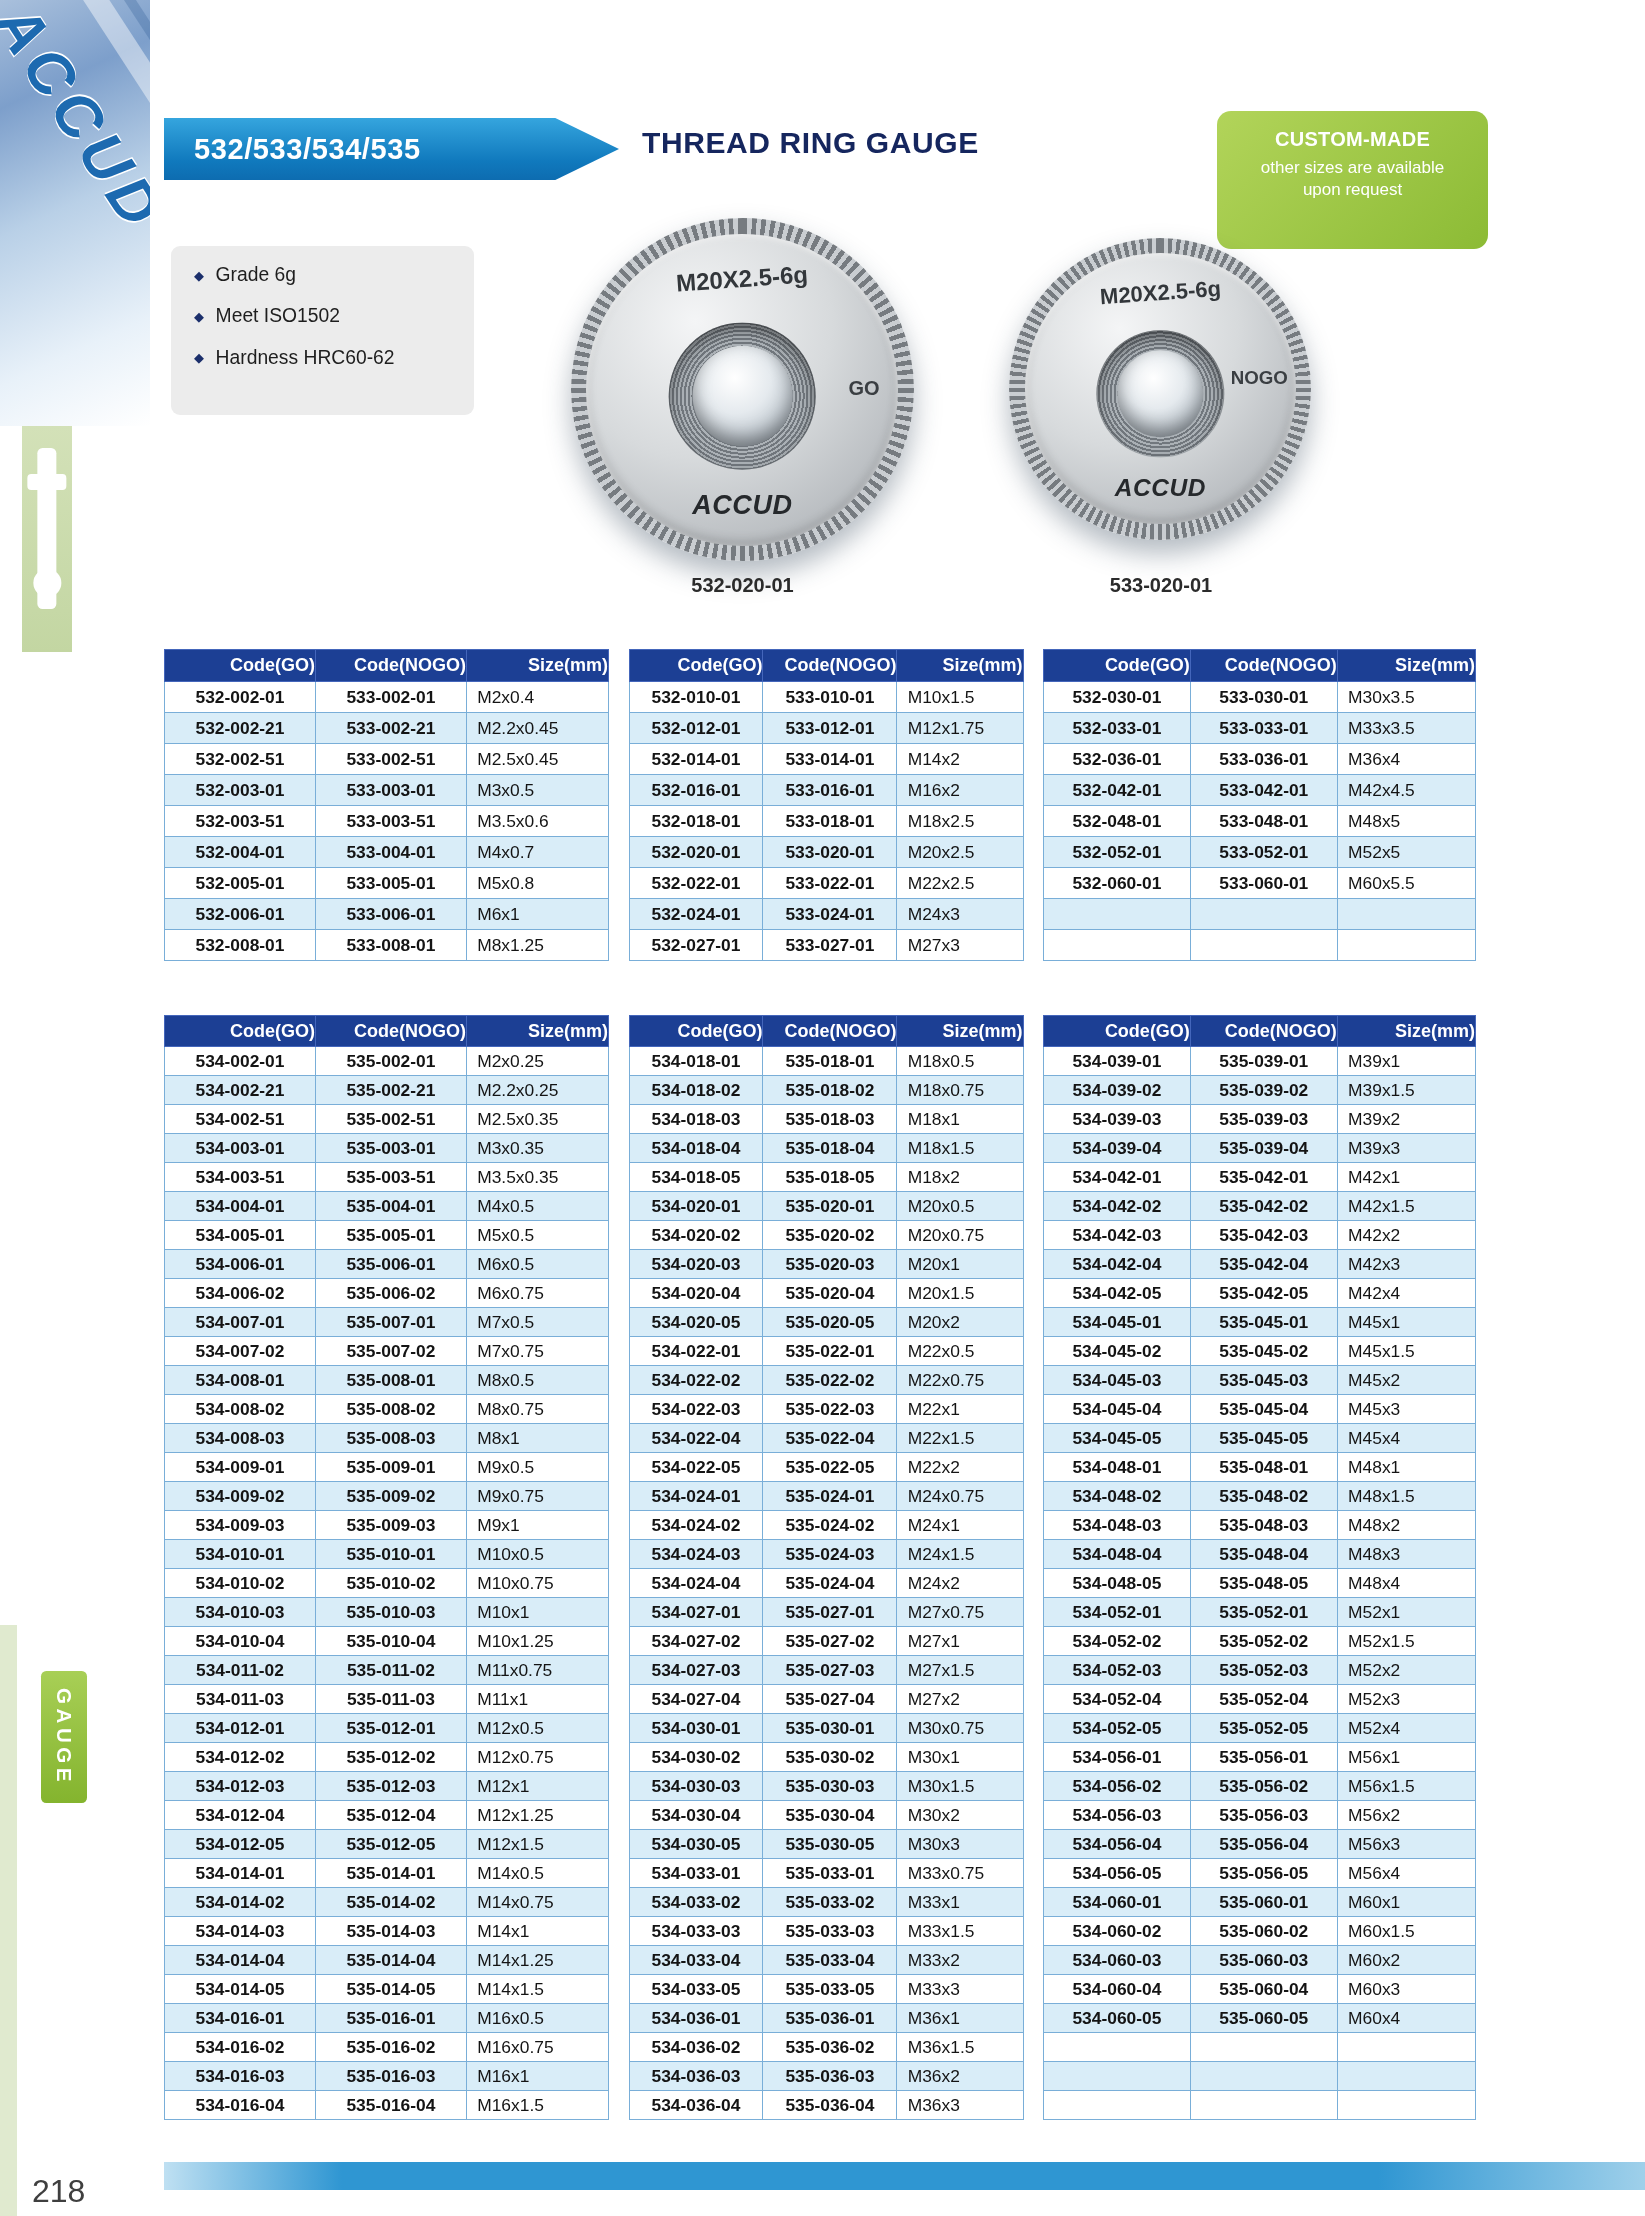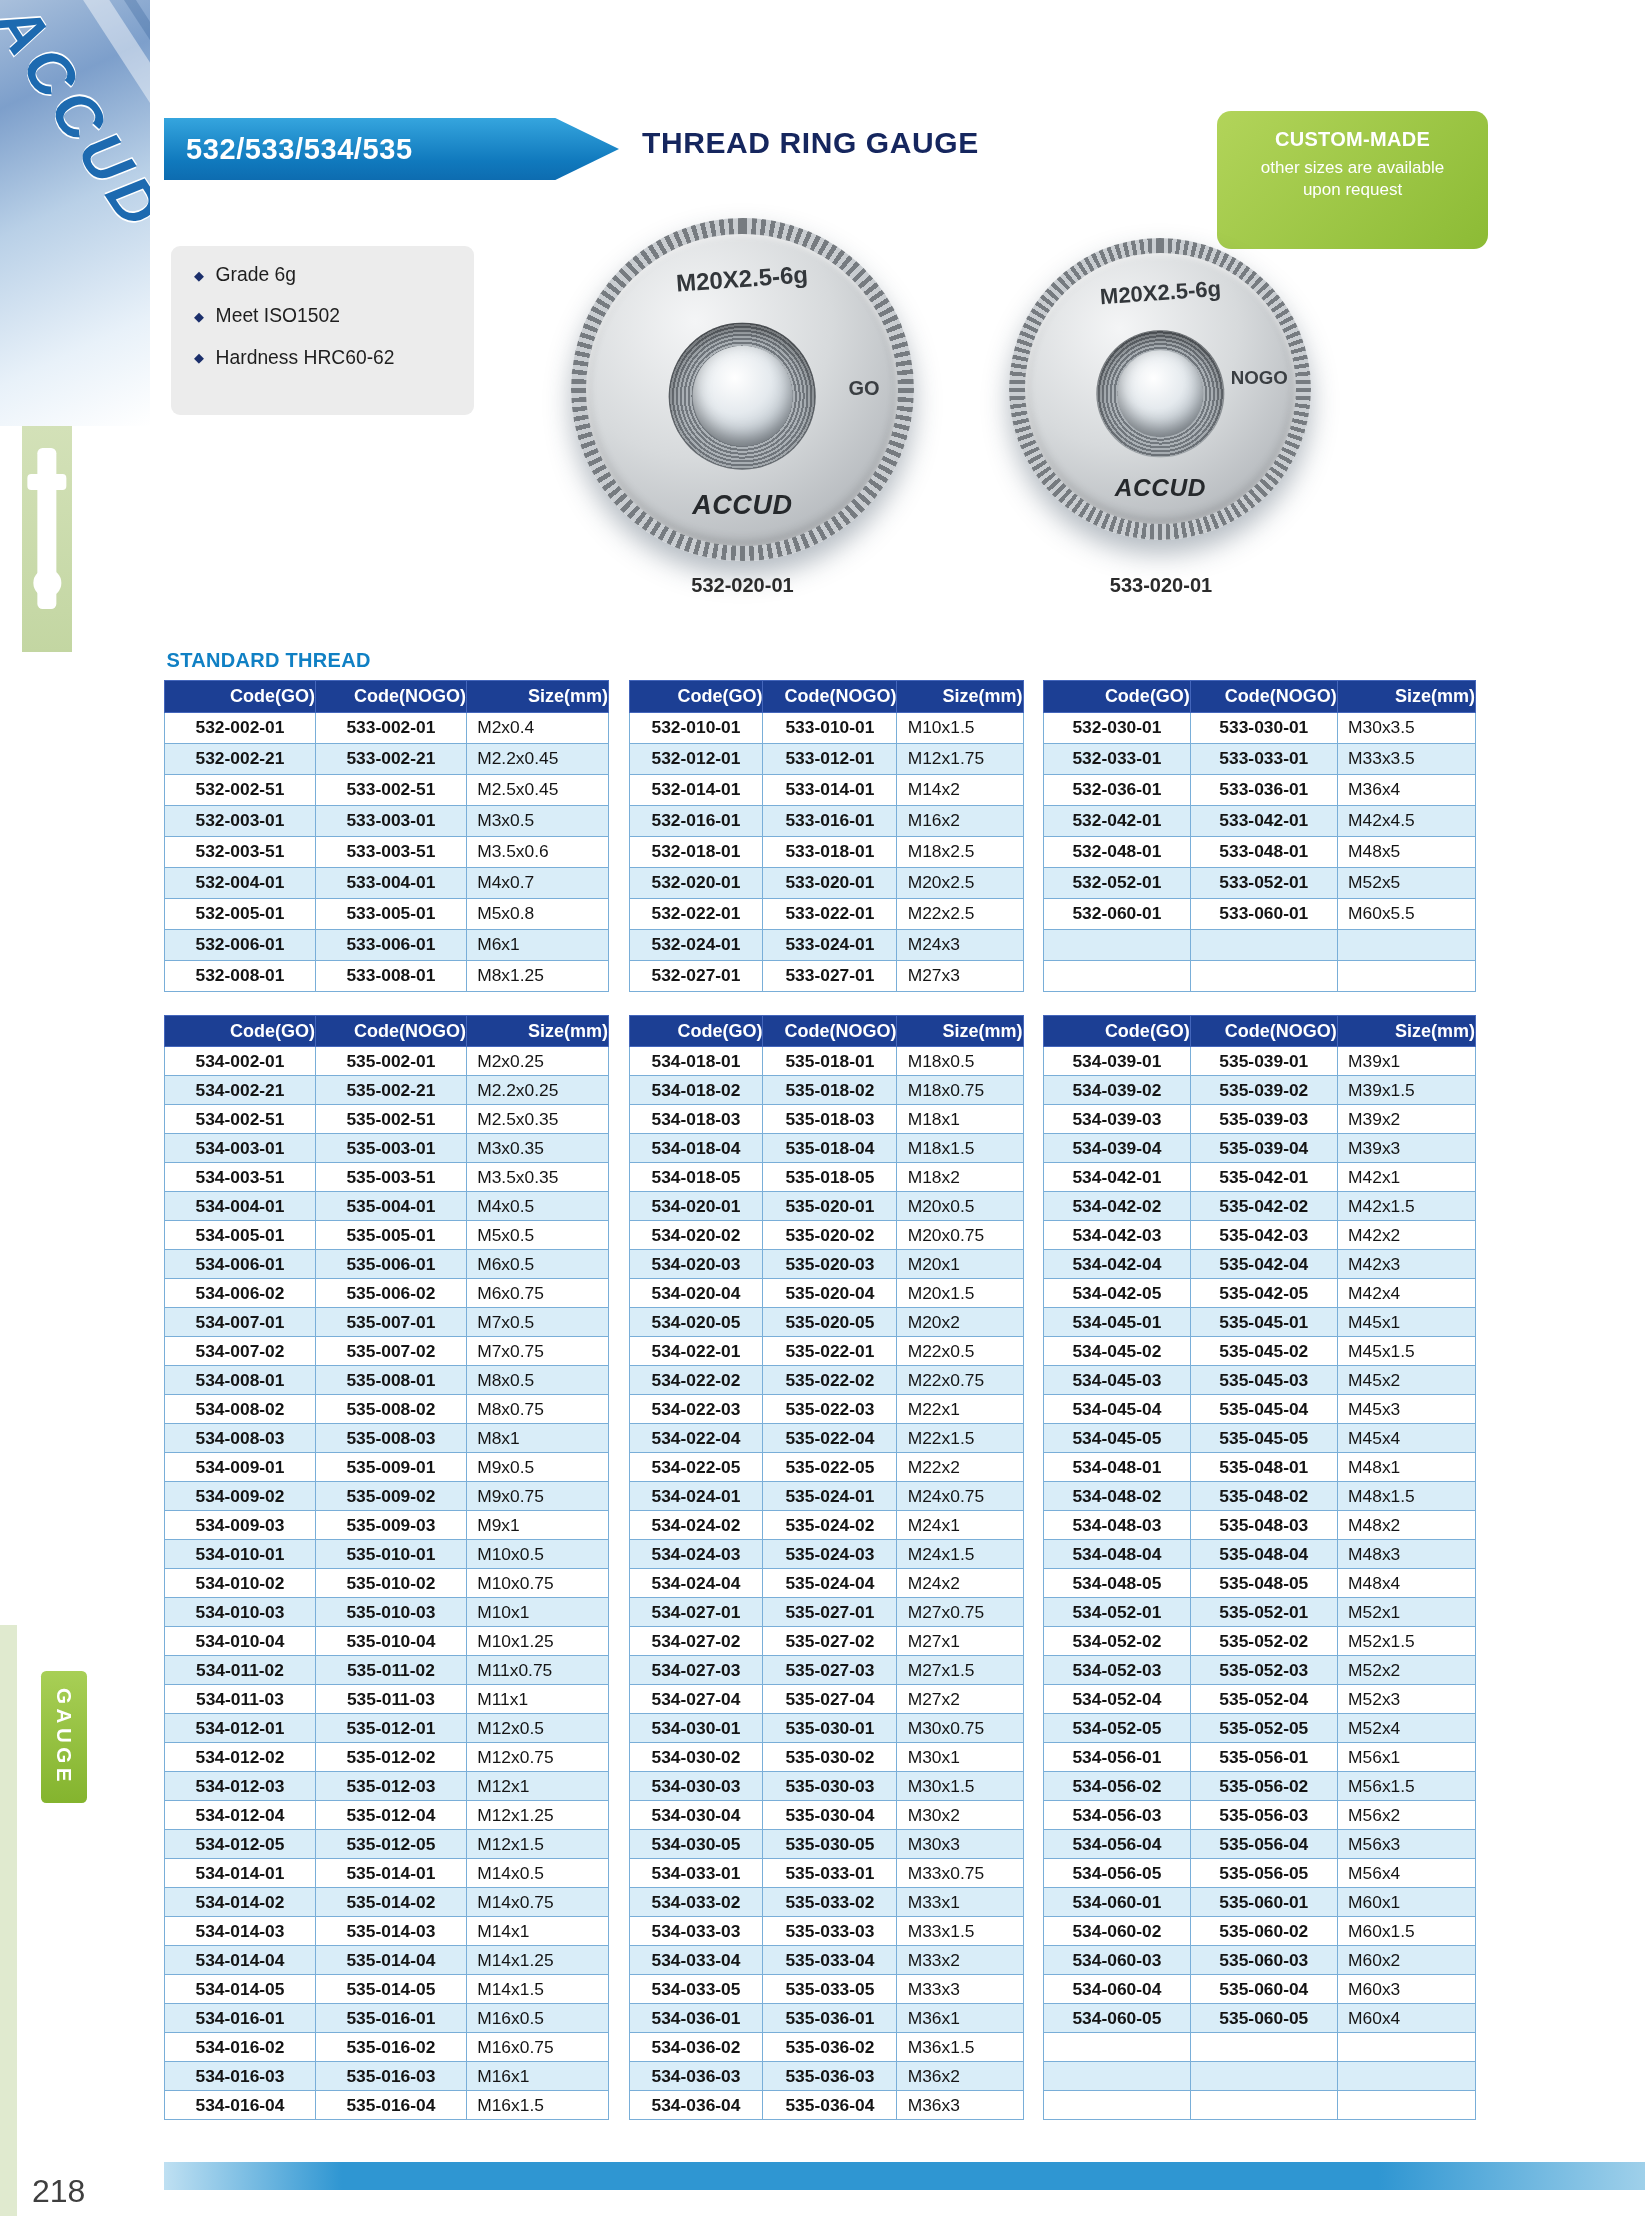--- a/index.html
+++ b/index.html
@@ -41,21 +41,21 @@
   .gauge-tab span { writing-mode:vertical-rl; color:#fff; font-weight:700; font-size:20.6px; letter-spacing:4.5px; }
   .page-number { position:absolute; left:32px; top:2159px; font-size:32px; color:#3f3f3f;margin-top:14px; }
 
   
   .banner {
     position:absolute; left:164px; top:118px; width:455px; height:62px;
     background:linear-gradient(180deg,#35a5de 0%,#1079bd 70%,#0d6cb0 100%);
     clip-path:polygon(0 0,86% 0,100% 50%,86% 100%,0 100%);
     display:flex; align-items:center;
   }
-  .banner span { color:#fff; font-weight:700; font-size:29px; padding-left:22px; letter-spacing:0.6px; }
+  .banner span { color:#fff; font-weight:700; font-size:29px; padding-left:30px; letter-spacing:0.6px; }
   .page-title {
     position:absolute; left:642px; top:126px; margin:0;
     font-size:30px; font-weight:700; color:#15265e; letter-spacing:0.6px;
   }
   .badge {
     position:absolute; left:1217px; top:111px; width:271px; height:138px; border-radius:14px;
     background:linear-gradient(135deg,#b2d45a,#8cbb35);
     text-align:center; color:#fff;
   }
   .badge-title { margin-top:17px; font-size:20px; font-weight:700; letter-spacing:0.3px; }
@@ -208,21 +208,20 @@
             <div class="hole-inner"></div>
           </div>
         <div class="brand-label">ACCUD</div>
       </div>
     </div>
     <figcaption>533-020-01</figcaption>
   </figure>
 
   <div>
       <section class="section sec-0">
-        <h2 class="section-title">STANDARD THREAD</h2>
         <div class="tables-row">
           <table class="gauge-table t0">
             <colgroup>
               <col class="c0">
               <col class="c1">
               <col class="c2">
             </colgroup>
             <thead>
               <tr>
                 <th>Code(GO)</th>

